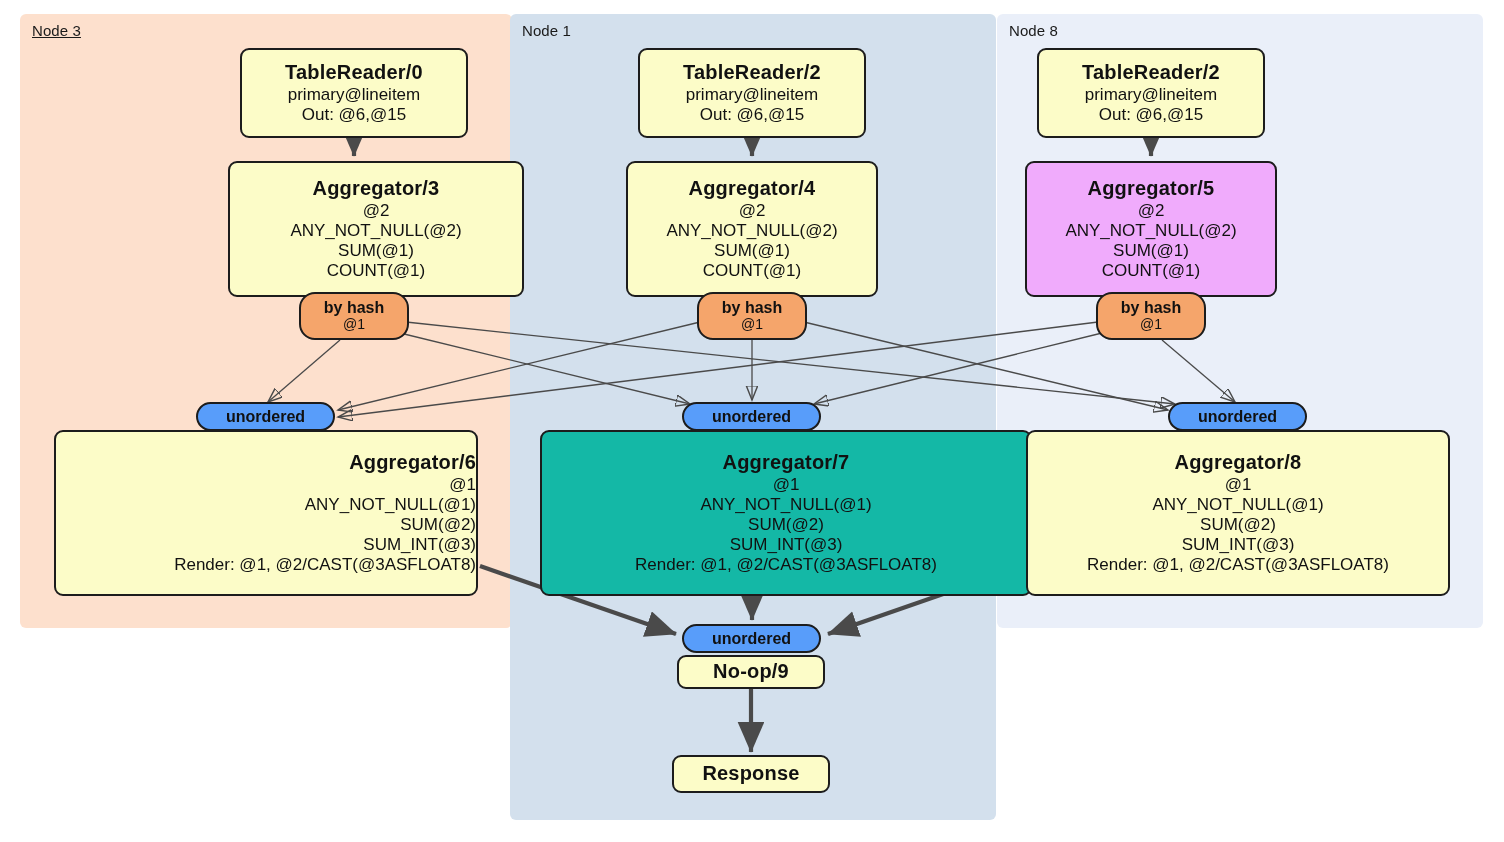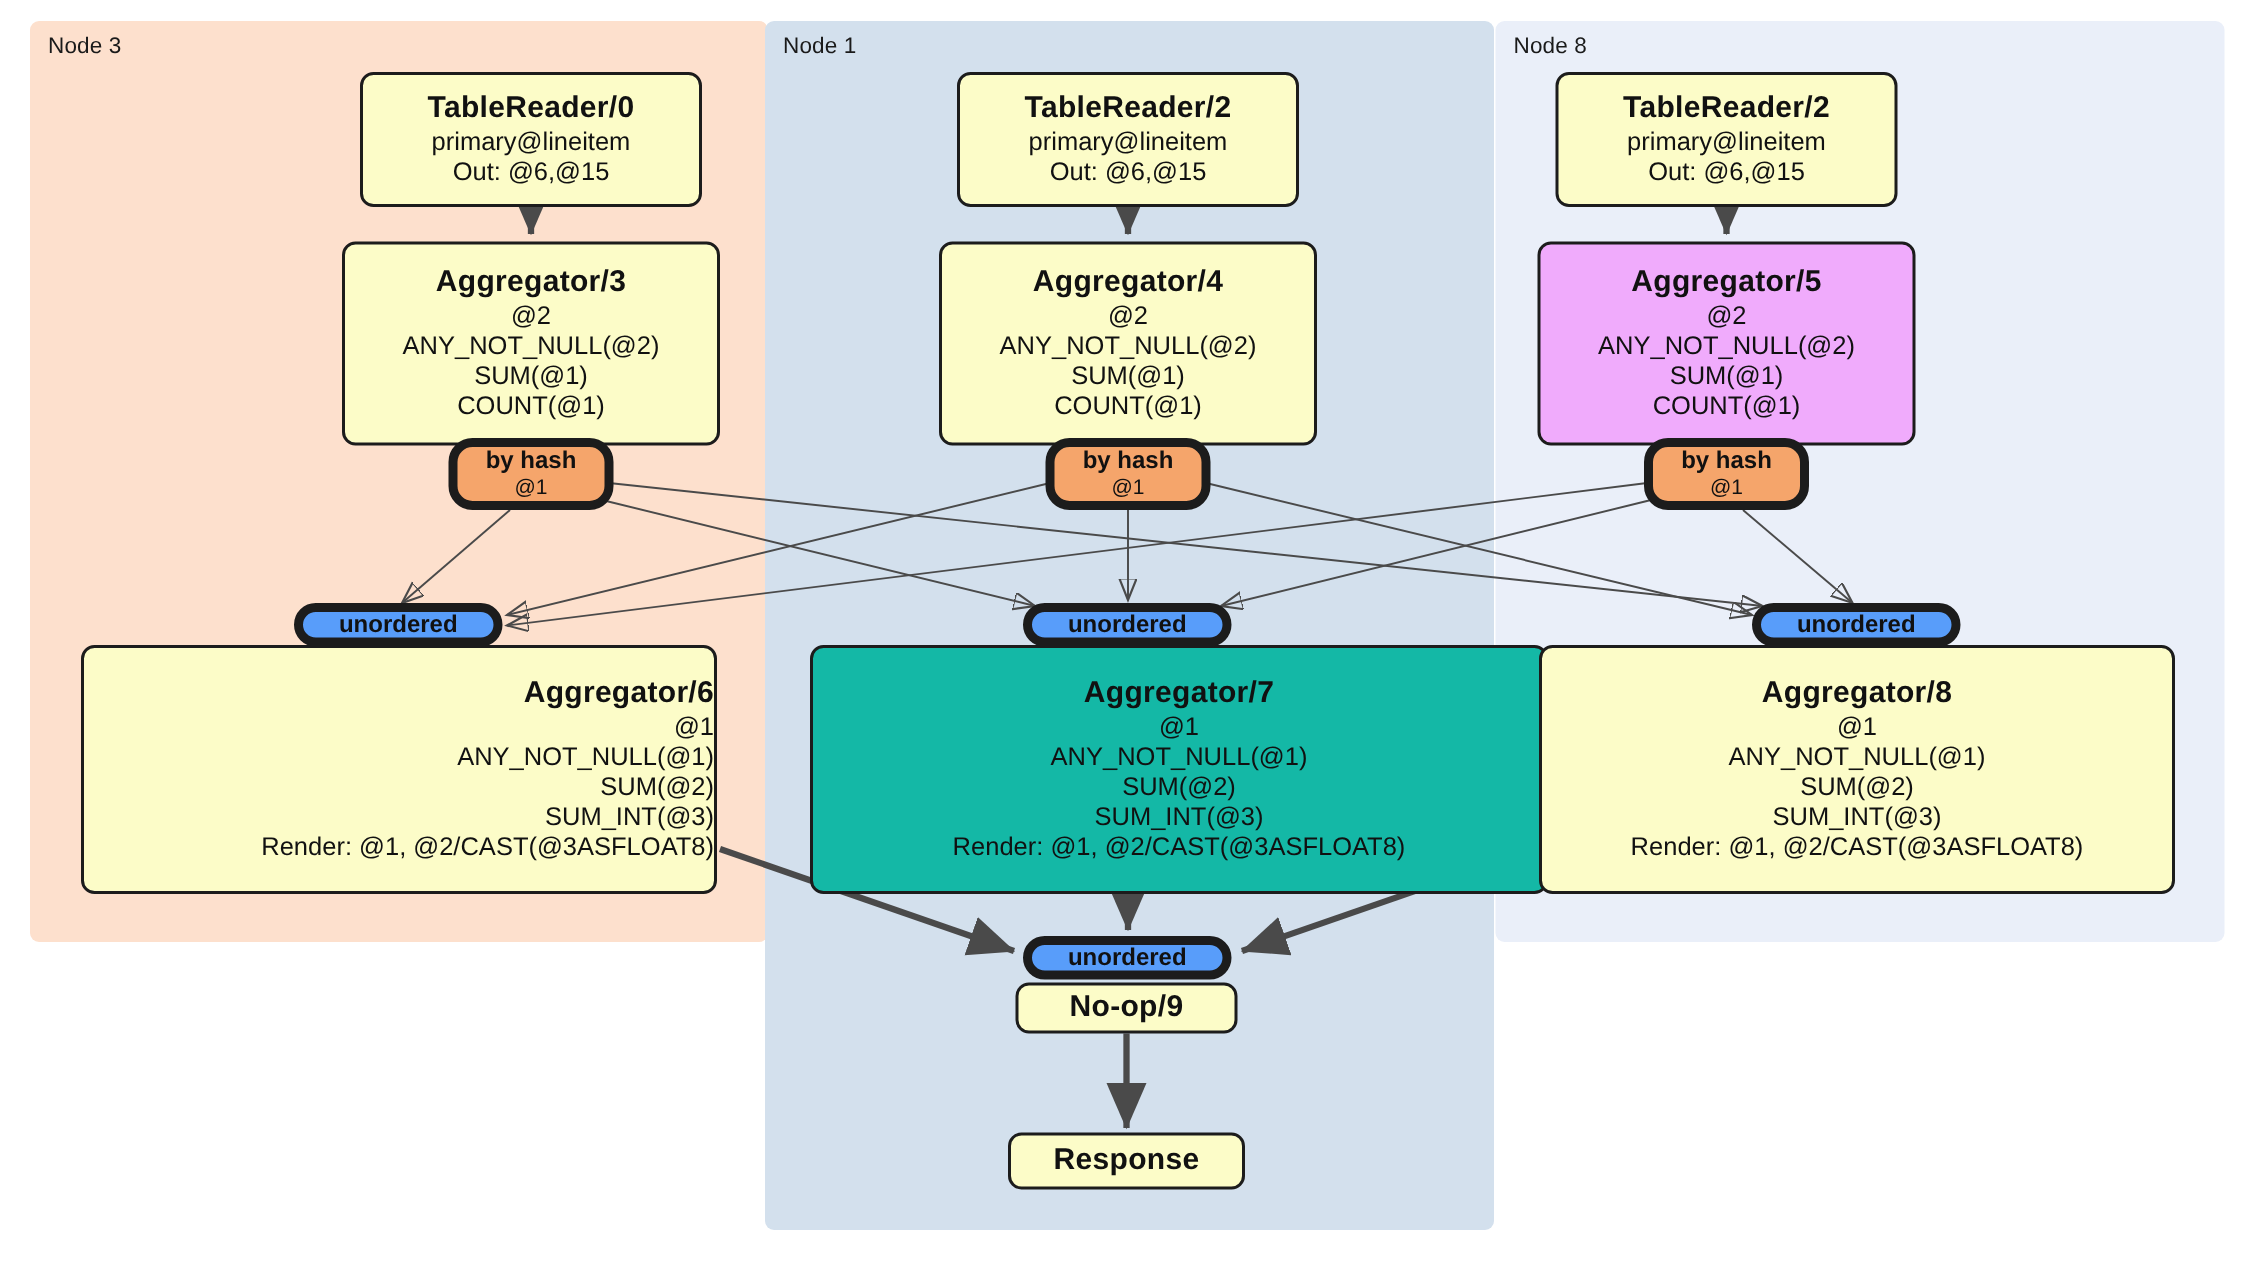--- a/index.html
+++ b/index.html
@@ -34,21 +34,21 @@
     flex-direction:column;
     justify-content:center;
     align-items:center;
     line-height:1.18;
   }
   .node .ttl{font-weight:bold;font-size:20px;letter-spacing:.2px;}
   .node .ln{font-size:17px;}
   .pill{
     position:absolute;
     box-sizing:border-box;
-    border:6px solid #000000;
+    border:2px solid #000000;
     border-radius:16px;
     display:flex;
     flex-direction:column;
     justify-content:center;
     align-items:center;
     color:#111;
     line-height:1.12;
   }
   .pill.hash{background:#f5a56b;}
   .pill.unord{background:#589dfa;}
@@ -56,21 +56,21 @@
   .pill .sub{font-size:14px;}
   .pill.unord .ttl{font-size:16px;}
   .noop .ttl{font-size:20px;}
 </style>
 </head>
 <body>
 
 <div id="root">
   <div id="panels">
       <div class="panel" style="left: 20px; top: 14px; width: 492px; height: 614px; background: rgb(253, 224, 205);"></div>
-      <div class="panel-label" style="left: 32px; top: 22px;">Node 3</div>
+      <div class="panel-label" style="left: 32px; top: 22px; text-decoration: underline;">Node 3</div>
       <div class="panel" style="left: 510px; top: 14px; width: 486px; height: 806px; background: rgb(211, 224, 237);"></div>
       <div class="panel-label" style="left: 522px; top: 22px;">Node 1</div>
       <div class="panel" style="left: 997px; top: 14px; width: 486px; height: 614px; background: rgb(234, 239, 249);"></div>
       <div class="panel-label" style="left: 1009px; top: 22px;">Node 8</div>
     </div>
   <svg class="edges" id="edge-layer" viewBox="0 0 1504 842">
     <defs>
       <marker id="ar-thick" markerWidth="9" markerHeight="9" refX="7.2" refY="3.2" orient="auto" markerUnits="strokeWidth">
         <path d="M0,0 L7.4,3.2 L0,6.4 z" fill="#4a4a4a"></path>
       </marker>
@@ -106,21 +106,21 @@
       <div class="node" style="left: 638px; top: 48px; width: 228px; height: 90px; background: rgb(252, 252, 200); border-color: rgb(28, 28, 28);">
         <div class="ttl">TableReader/2</div>
         <div class="ln">primary@lineitem</div>
         <div class="ln">Out: @6,@15</div>
       </div>
       <div class="node" style="left: 1037px; top: 48px; width: 228px; height: 90px; background: rgb(252, 252, 200); border-color: rgb(28, 28, 28);">
         <div class="ttl">TableReader/2</div>
         <div class="ln">primary@lineitem</div>
         <div class="ln">Out: @6,@15</div>
       </div>
-      <div class="node" style="left: 228px; top: 161px; width: 252px; height: 136px; background: rgb(252, 252, 200); border-color: rgb(28, 28, 28);">
+      <div class="node" style="left: 228px; top: 161px; width: 296px; height: 136px; background: rgb(252, 252, 200); border-color: rgb(28, 28, 28);">
         <div class="ttl">Aggregator/3</div>
         <div class="ln">@2</div>
         <div class="ln">ANY_NOT_NULL(@2)</div>
         <div class="ln">SUM(@1)</div>
         <div class="ln">COUNT(@1)</div>
       </div>
       <div class="node" style="left: 626px; top: 161px; width: 252px; height: 136px; background: rgb(252, 252, 200); border-color: rgb(28, 28, 28);">
         <div class="ttl">Aggregator/4</div>
         <div class="ln">@2</div>
         <div class="ln">ANY_NOT_NULL(@2)</div>

